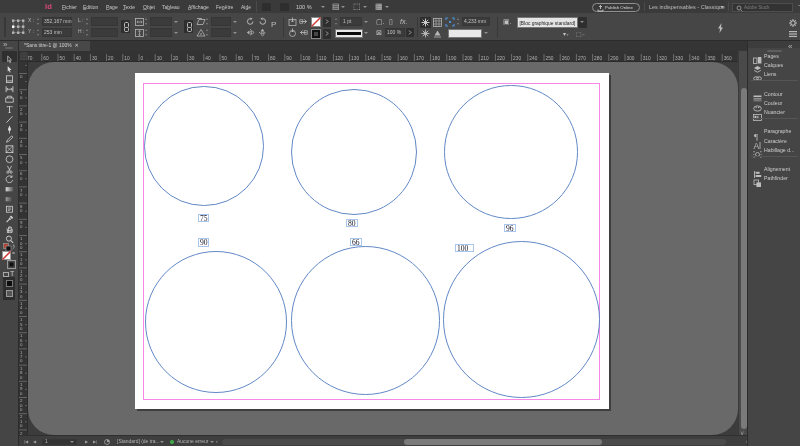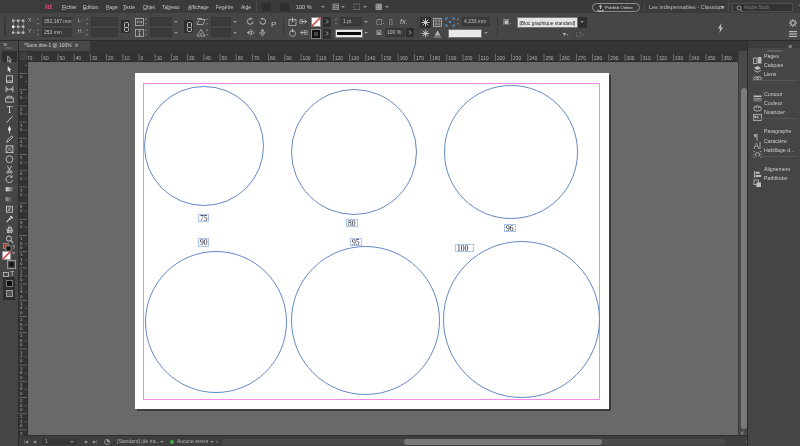--- a/index.html
+++ b/index.html
@@ -44,21 +44,21 @@
 .tool { position:absolute; left:4px; width:11px; height:11px; transform:scale(0.85); transform-origin:center top; }
 .toolsel { position:absolute; left:1.5px; top:10px; width:15px; height:10.5px; background:#2f2f2f; border-radius:1px; }
 #fillstroke { position:absolute; left:2px; top:210px; width:14px; height:20px; }
 
 
 #hruler { position:absolute; left:18.6px; top:51px; width:720px; height:11px; background:#333333; border-bottom:1px solid #2a2a2a; overflow:hidden;}
 #vruler { position:absolute; left:18.6px; top:62px; width:9.4px; height:375px; background:#333333; border-right:1px solid #2a2a2a; overflow:hidden;}
 #rcorner { position:absolute; left:18.6px; top:51px; width:9.4px; height:11px; background:#333333; border-right:1px solid #2e2e2e; border-bottom:1px solid #2e2e2e;}
 
 
-#canvas { position:absolute; left:28px; top:62px; width:710px; height:373px; background:#696969; overflow:hidden; }
+#canvas { position:absolute; left:28px; top:62px; width:710px; height:373px; background:#696969; overflow:hidden;border-radius:26px; }
 #page { position:absolute; left:107px; top:11px; width:474.3px; height:336.4px; background:#ffffff; box-shadow:2px 2px 0 rgba(30,30,30,0.55); }
 #marg { position:absolute; left:7.9px; top:10.1px; width:457.5px; height:317.2px; border:1px solid #f788e8; }
 .circ { position:absolute; border:1px solid #6288c6; border-radius:50%; }
 .lab { position:absolute; border:1px solid #a9c7ec; }
 .lab span { position:absolute; left:1px; top:-1px; font-family:"Liberation Serif", serif; font-size:8px; color:#15152a; transform:scale(0.95); transform-origin:left top; }
 
 
 #vscroll { position:absolute; left:738px; top:51px; width:9px; height:386px; background:#4a4a4a; border-left:1px solid #3a3a3a;}
 #vthumb { position:absolute; left:1.5px; top:37px; width:6px; height:341px; background:#7a7a7a; border-radius:3px; }
 #statusbar { position:absolute; left:18.6px; top:435px; width:728.4px; height:11px; background:#3e3e3e; border-top:1px solid #2f2f2f; }
@@ -1234,21 +1234,21 @@
       <div class="lab" style="left:318.0px;top:157.0px;width:12.0px;height:8px">
         <span>80</span>
       </div>
       <div class="lab" style="left:476.0px;top:162.0px;width:11.5px;height:8px">
         <span>96</span>
       </div>
       <div class="lab" style="left:169.5px;top:176.0px;width:11.5px;height:8.5px">
         <span>90</span>
       </div>
       <div class="lab" style="left:321.5px;top:176.0px;width:12.0px;height:8px">
-        <span>95</span>
+        <span>66</span>
       </div>
       <div class="lab" style="left:427.0px;top:182.0px;width:18.5px;height:8px">
         <span>100</span>
       </div>
   </div>
 
   <div id="vscroll">
       <div id="vthumb"></div>
       <span class="abs" style="left:1px;top:378px;color:#9a9a9a;font-size:6px">∨</span>
     </div>

